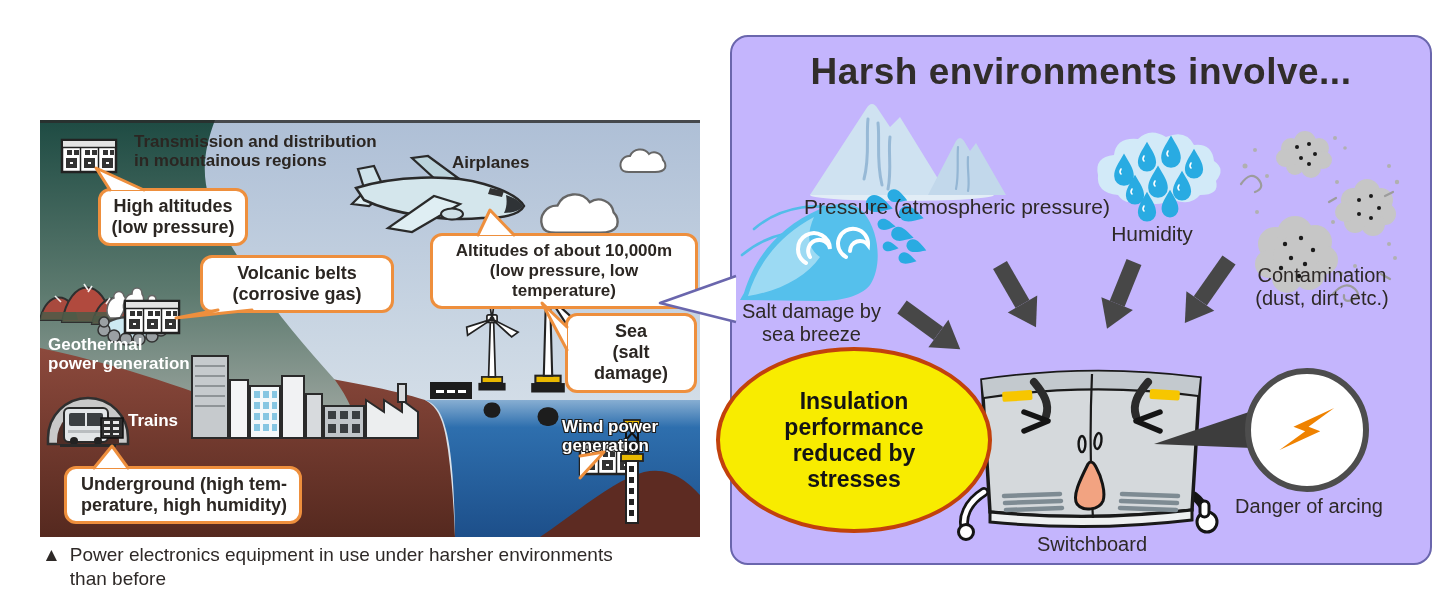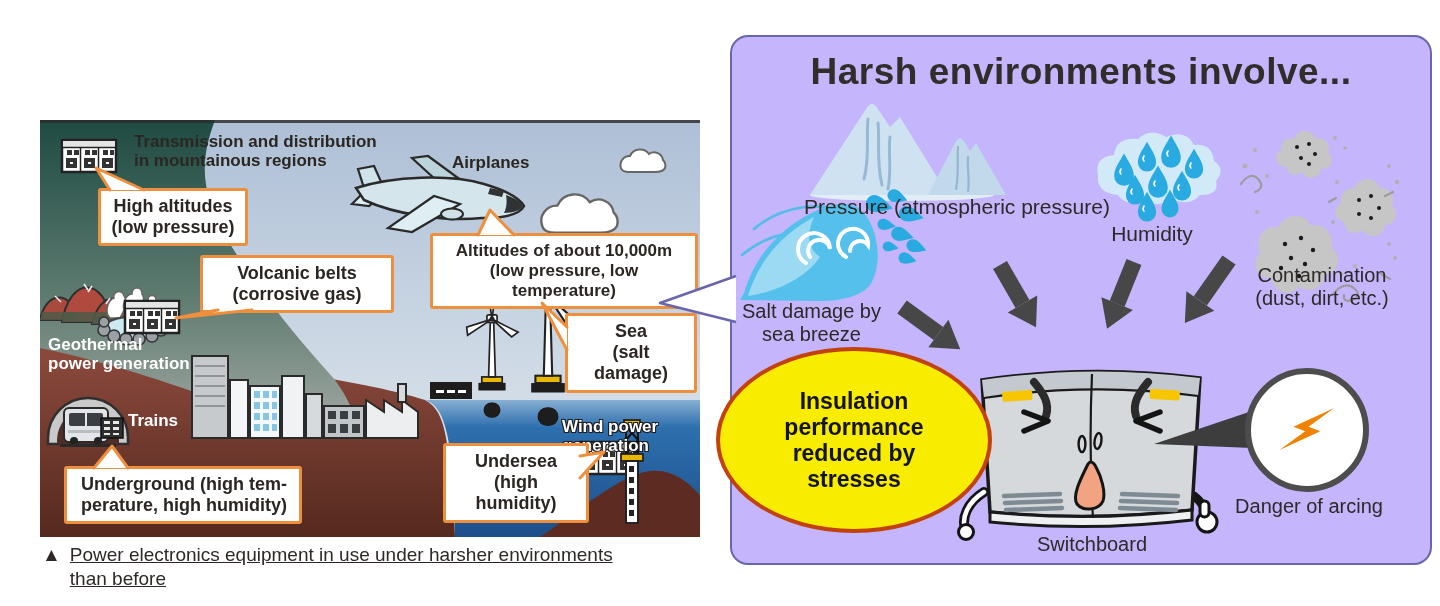--- a/index.html
+++ b/index.html
@@ -8,26 +8,26 @@
   .pre{white-space:pre-line;}
 
   
   .figure{position:absolute;left:40px;top:120px;width:660px;height:417px;}
   .figure svg.scene{position:absolute;left:0;top:0;z-index:1;}
   .figure svg.tails{position:absolute;left:0;top:0;z-index:4;pointer-events:none;}
   .scene-label{position:absolute;z-index:2;font-size:17px;font-weight:bold;line-height:1.12;}
   .dark-label{color:#2b2622;}
   .light-label{color:#ffffff;}
   .outline-label{color:#ffffff;text-shadow:-1px -1px 0 #1d1d1d,1px -1px 0 #1d1d1d,-1px 1px 0 #1d1d1d,1px 1px 0 #1d1d1d;margin-top:31px;}
-  .callout{position:absolute;z-index:3;background:#fff;border:3px solid #ee8f3d;border-radius:3px;
+  .callout{position:absolute;z-index:3;background:#fff;border:3px solid #ee8f3d;border-radius:12px;
            font-size:18px;font-weight:bold;text-align:center;line-height:1.18;padding:5px 8px;color:#2b2622;}
   .caption{position:absolute;left:42px;top:543px;width:600px;display:flex;gap:9px;
            font-size:19px;line-height:1.25;color:#2e2927;z-index:2;}
   .caption .marker{flex:0 0 auto;}
-  .caption .text{width:560px;text-decoration:underline;}
+  .caption .text{width:560px;}
 
   
   .panel{position:absolute;left:730px;top:35px;width:702px;height:530px;background:#c4b5fd;
          border:2.5px solid #6a66ad;border-radius:18px;box-sizing:border-box;}
   .panel .overlay{position:absolute;left:0;top:0;z-index:1;}
   .panel-title{position:absolute;left:0;top:14px;width:100%;text-align:center;z-index:2;
                font-size:37px;font-weight:bold;color:#312d2b;letter-spacing:0.5px;}
   .plabel{position:absolute;z-index:2;font-size:20px;color:#2e2927;text-align:center;line-height:1.15;}
   .bubble{position:absolute;left:-16px;top:310px;width:268px;height:178px;background:#f8ec00;
           border:4px solid #c2410c;border-radius:50%;display:flex;align-items:center;justify-content:center;
@@ -293,22 +293,20 @@
 generation</div>
 
     <div class="callout pre" style="left:58px;top:68px;width:128px;">High altitudes
 (low pressure)</div>
     <div class="callout pre" style="left:160px;top:135px;width:172px;">Volcanic belts
 (corrosive gas)</div>
     <div class="callout pre" style="left:390px;top:113px;width:246px;font-size:17px;">Altitudes of about 10,000m
 (low pressure, low temperature)</div>
     <div class="callout pre" style="left:525px;top:193px;width:110px;">Sea
 (salt damage)</div>
-    <div class="callout pre" style="left:403px;top:323px;width:124px;">Undersea
-(high humidity)</div>
     <div class="callout pre" style="left:24px;top:346px;width:210px;text-align:left;padding-left:14px;">Underground (high tem-
 perature, high humidity)</div>
 
     <svg class="tails" width="660" height="417" viewBox="0 0 660 417">
       <g fill="#ffffff" stroke="#ee8f3d" stroke-width="3" stroke-linejoin="round" stroke-linecap="round">
         <path d="M70,70 L56,48 L104,70"></path>
         <path d="M178,190 L136,198 L212,190"></path>
         <path d="M438,115 L450,90 L474,115"></path>
         <path d="M527,207 L502,183 L527,230"></path>
         <path d="M540,336 L564,332 L540,358"></path>

